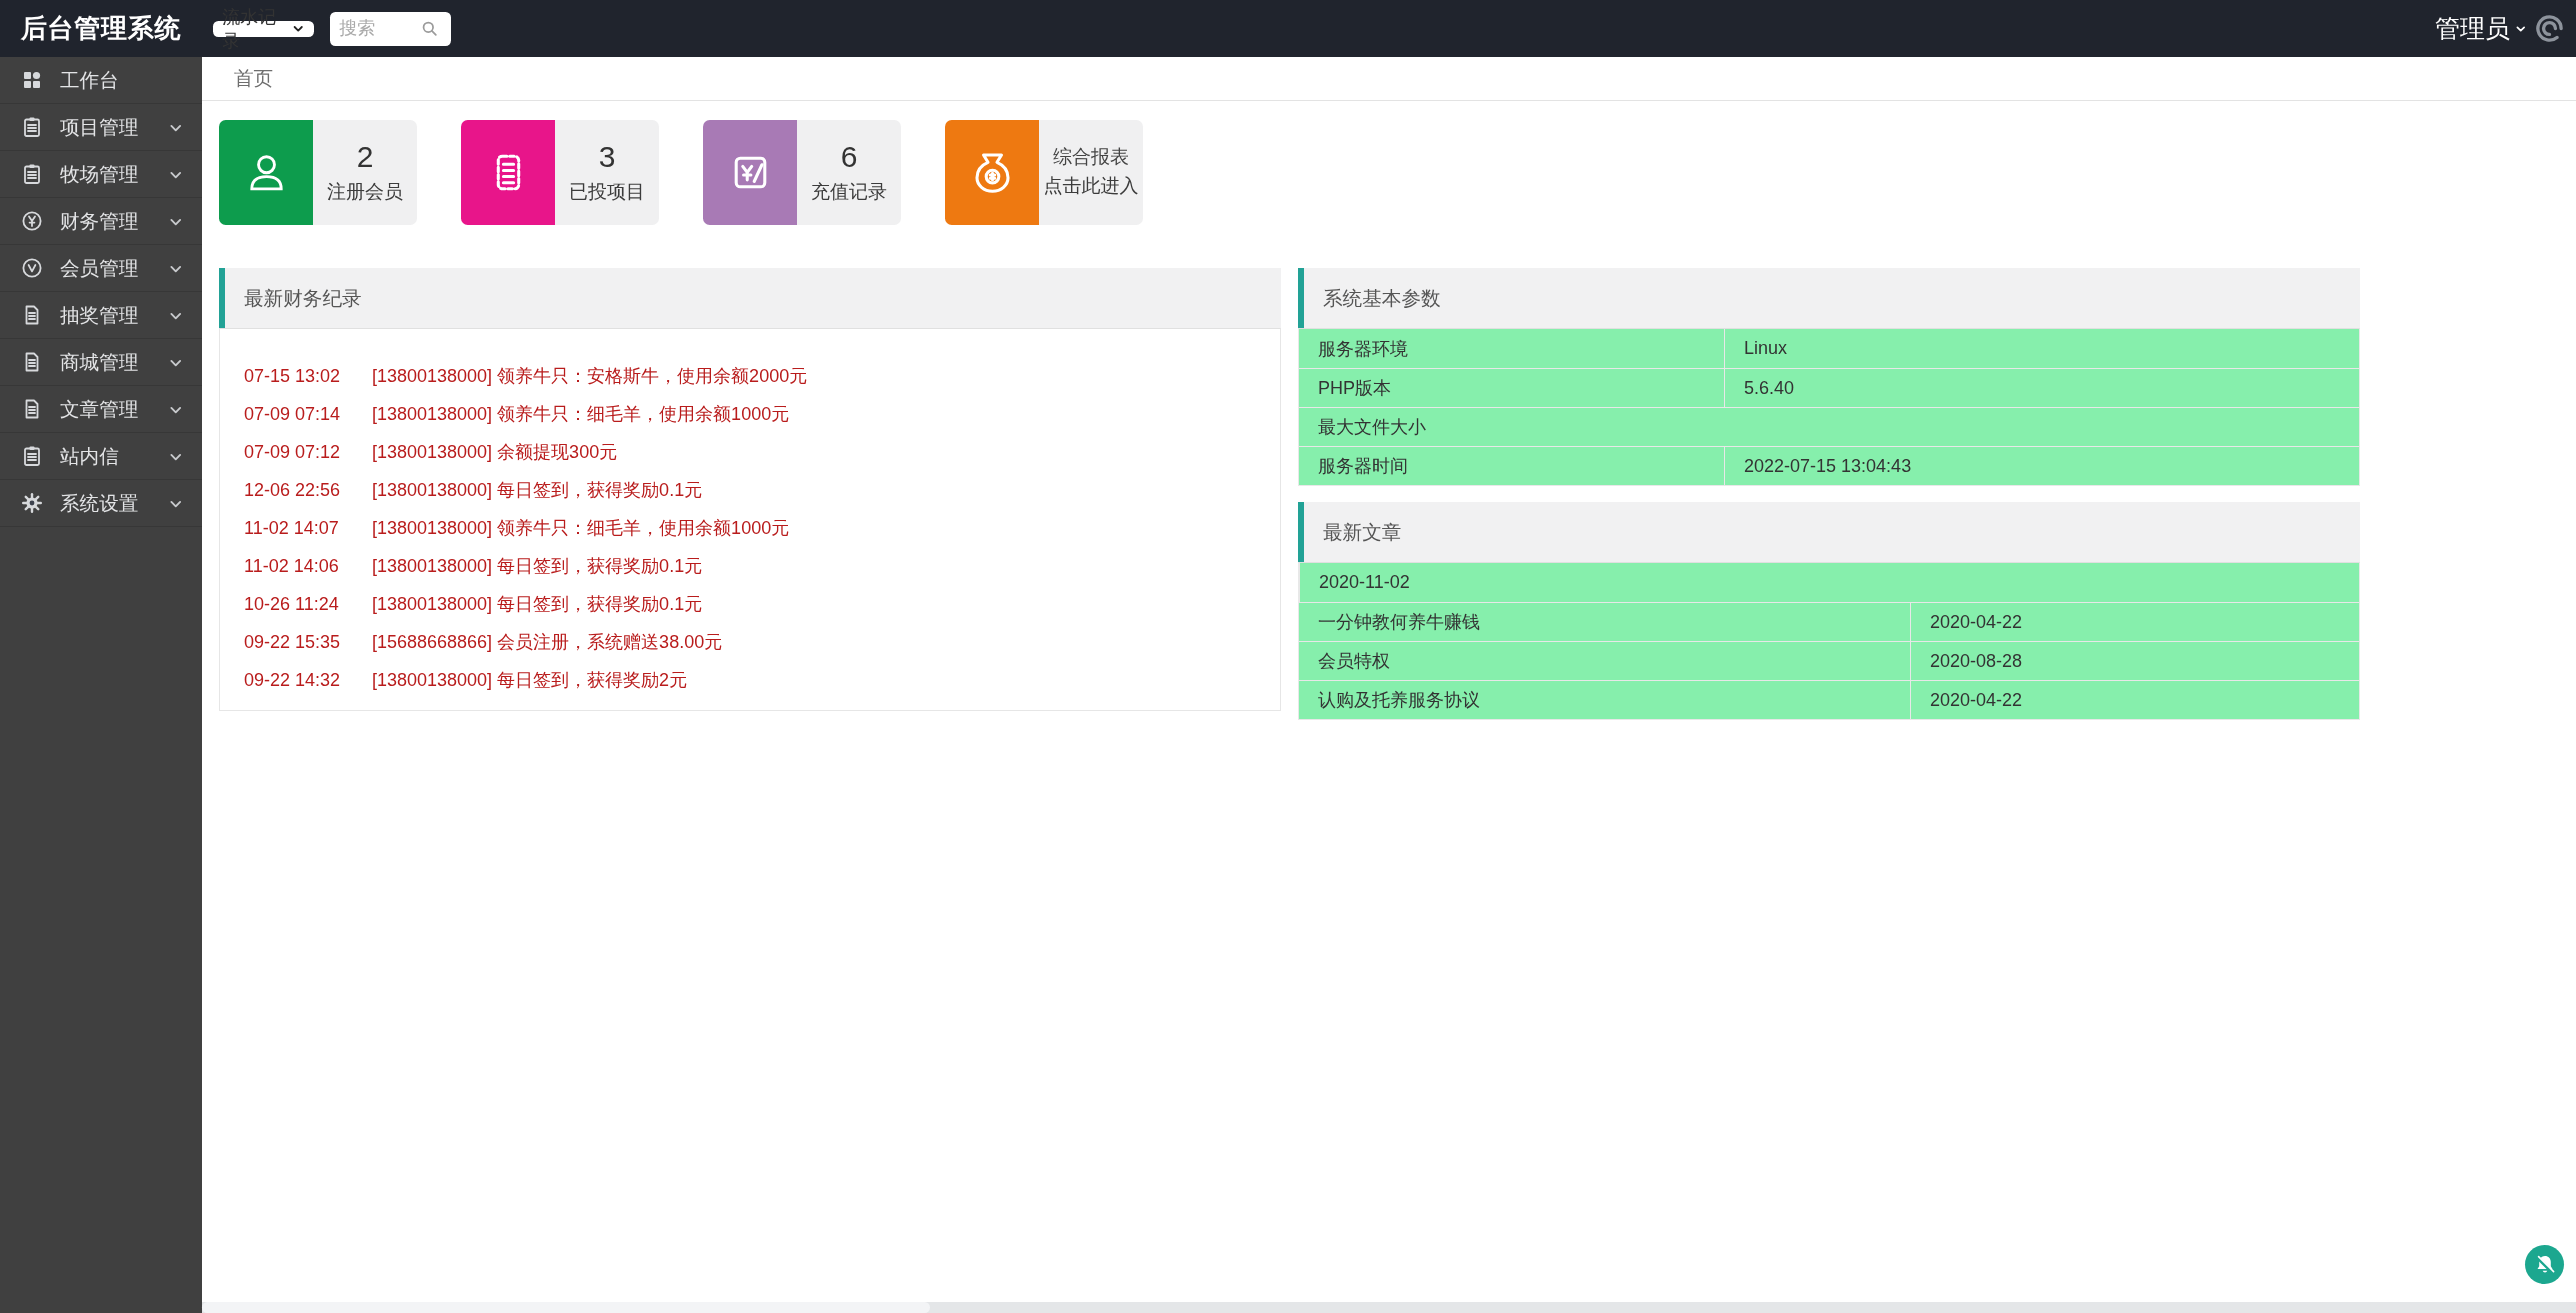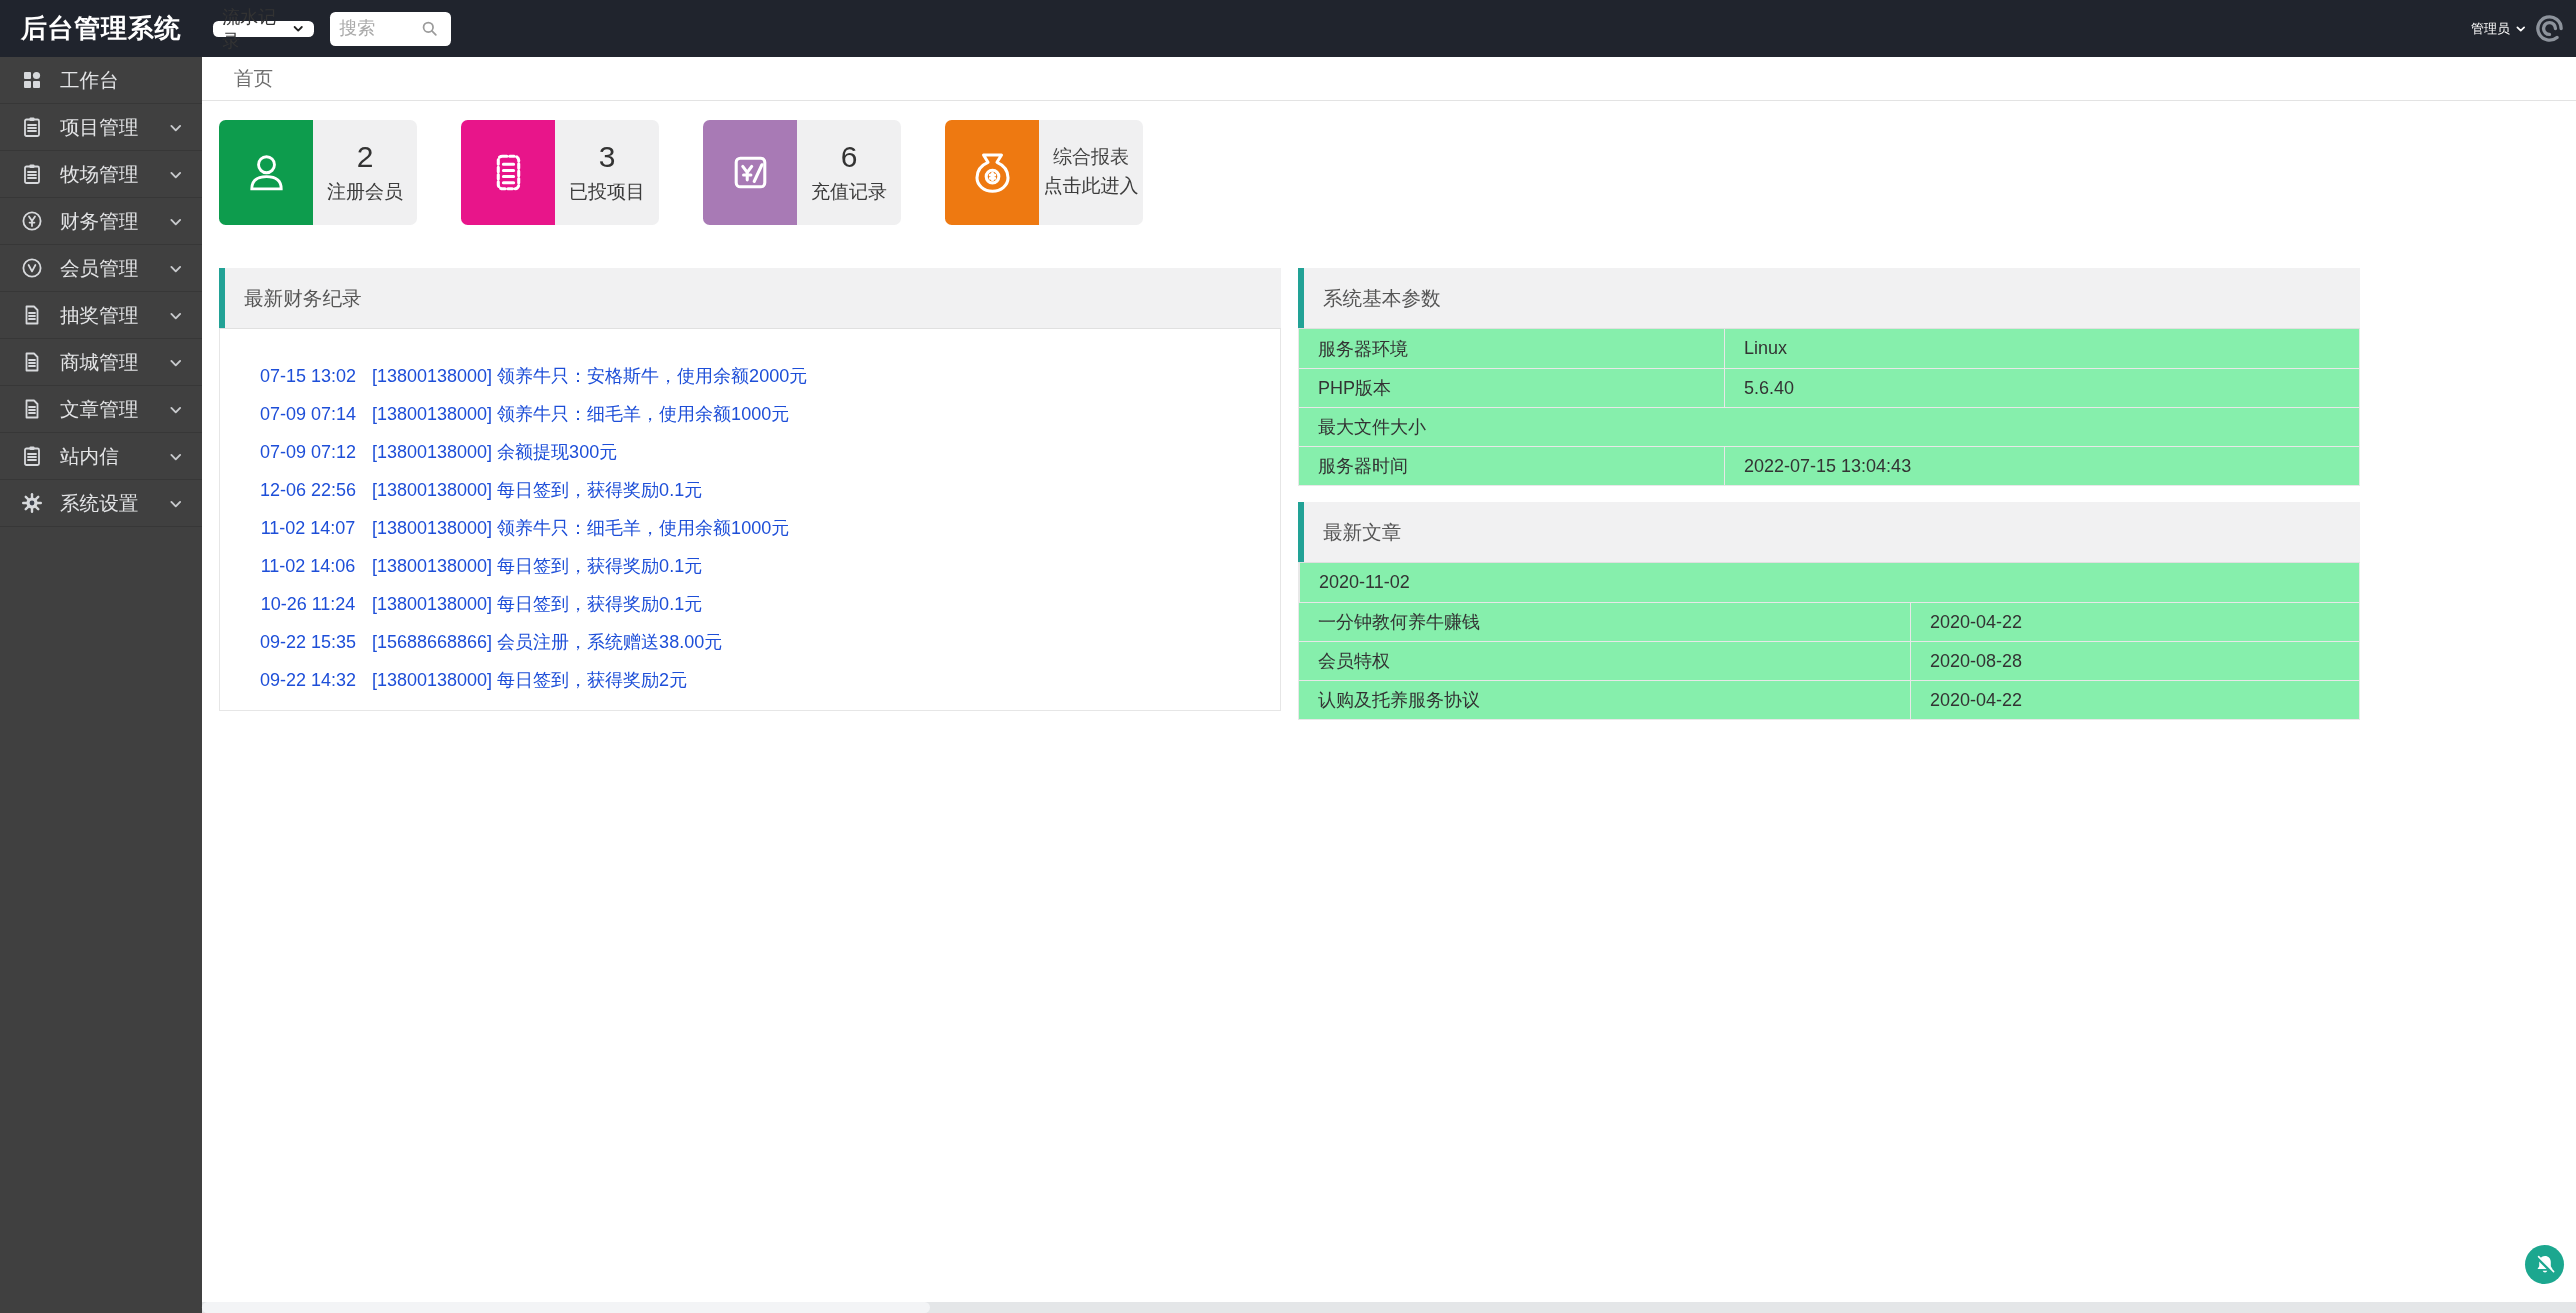--- a/index.html
+++ b/index.html
@@ -13,21 +13,21 @@
   .selectbox { margin-left:10.8px; width:101px; height:16px; background:#fff; border-radius:5.4px;
                display:flex; align-items:center; justify-content:space-between; padding:0 8px 0 9.4px;
                font-size:18px; color:#333; cursor:pointer; }
   .searchbox { margin-left:16px; width:121px; height:34px; background:#fff; border-radius:5.4px;
                display:flex; align-items:center; padding:0 8px 0 9.4px; }
   .searchbox input { border:none; outline:none; width:81px; font-size:18px; color:#333;
                      font-family:inherit; background:transparent; }
   .searchbox input::placeholder { color:#a9a9a9; }
   .topbar-spacer { flex:1; }
   .stats { display:flex; align-items:center; gap:17.5px; font-size:19px; }
-  .user { display:flex; align-items:center; margin-left:17.5px; color:#fff; font-size:13px; padding-right:10.8px; cursor:pointer; }
+  .user { display:flex; align-items:center; margin-left:17.5px; color:#fff; font-size:25px; padding-right:10.8px; cursor:pointer; }
   .user .uname { margin-right:4px; }
 
   
   .sidebar { position:absolute; top:57px; left:0; bottom:0; width:202px; background:#404040; z-index:4; }
   .side-item { height:47px; display:flex; align-items:center; padding:0 17.5px 0 20px;
                color:#e3e4e6; font-size:19.6px; cursor:pointer; border-bottom:0.7px solid rgba(0,0,0,0.14); }
   .s-icon { width:24px; height:24px; margin-right:16px; display:flex; align-items:center; justify-content:center; color:#d7d9dc; flex:0 0 24px; }
   .s-icon svg { width:23px; height:23px; }
   .s-label { flex:1; }
   .s-chev { width:17.5px; height:17.5px; color:#c8cacd; }
@@ -53,22 +53,22 @@
   .card-label { font-size:19px; color:#3c3c3c; margin-top:5.4px; }
 
   
   .panels { display:flex; gap:17px; margin-top:43px; }
   .panel { width:1062px; }
   .panel-header { height:60px; background:#f1f1f2; border-left:6.7px solid #22a296;
                   display:flex; align-items:center; padding-left:19px;
                   font-size:19.6px; color:#555; }
   .finance-body { background:#fff; border:1.3px solid #e6e6e6; border-top:0.7px solid #e0e0e0;
                   height:383px; padding-top:28px; }
-  .record { height:38px; line-height:38px; padding-left:24px; font-size:18px; color:#1d4ed8;
-            white-space:nowrap; display:flex;text-align:center; }
+  .record { height:38px; line-height:38px; padding-left:24px; font-size:18px; color:#b91c1c;
+            white-space:nowrap; display:flex; }
   .rec-time { width:128px; flex:0 0 128px; }
   .rec-text { }
 
   .kv-table { border:1.3px solid #e8e8e8; border-top:0.7px solid #e0e0e0; background:#86efac; }
   .kv-row { height:39px; display:flex; align-items:center; border-top:1.3px solid #e8e8e8; font-size:18px; color:#333; }
   .kv-row:first-child { border-top:none; }
   .kv-key { padding-left:19px; }
   .kv-val { border-left:1.3px solid #e8e8e8; align-self:stretch; display:flex; align-items:center; padding-left:19px; flex:1; }
   .sys .kv-key { width:425px; flex:0 0 425px; }
   .art .kv-key { width:611px; flex:0 0 611px; }

